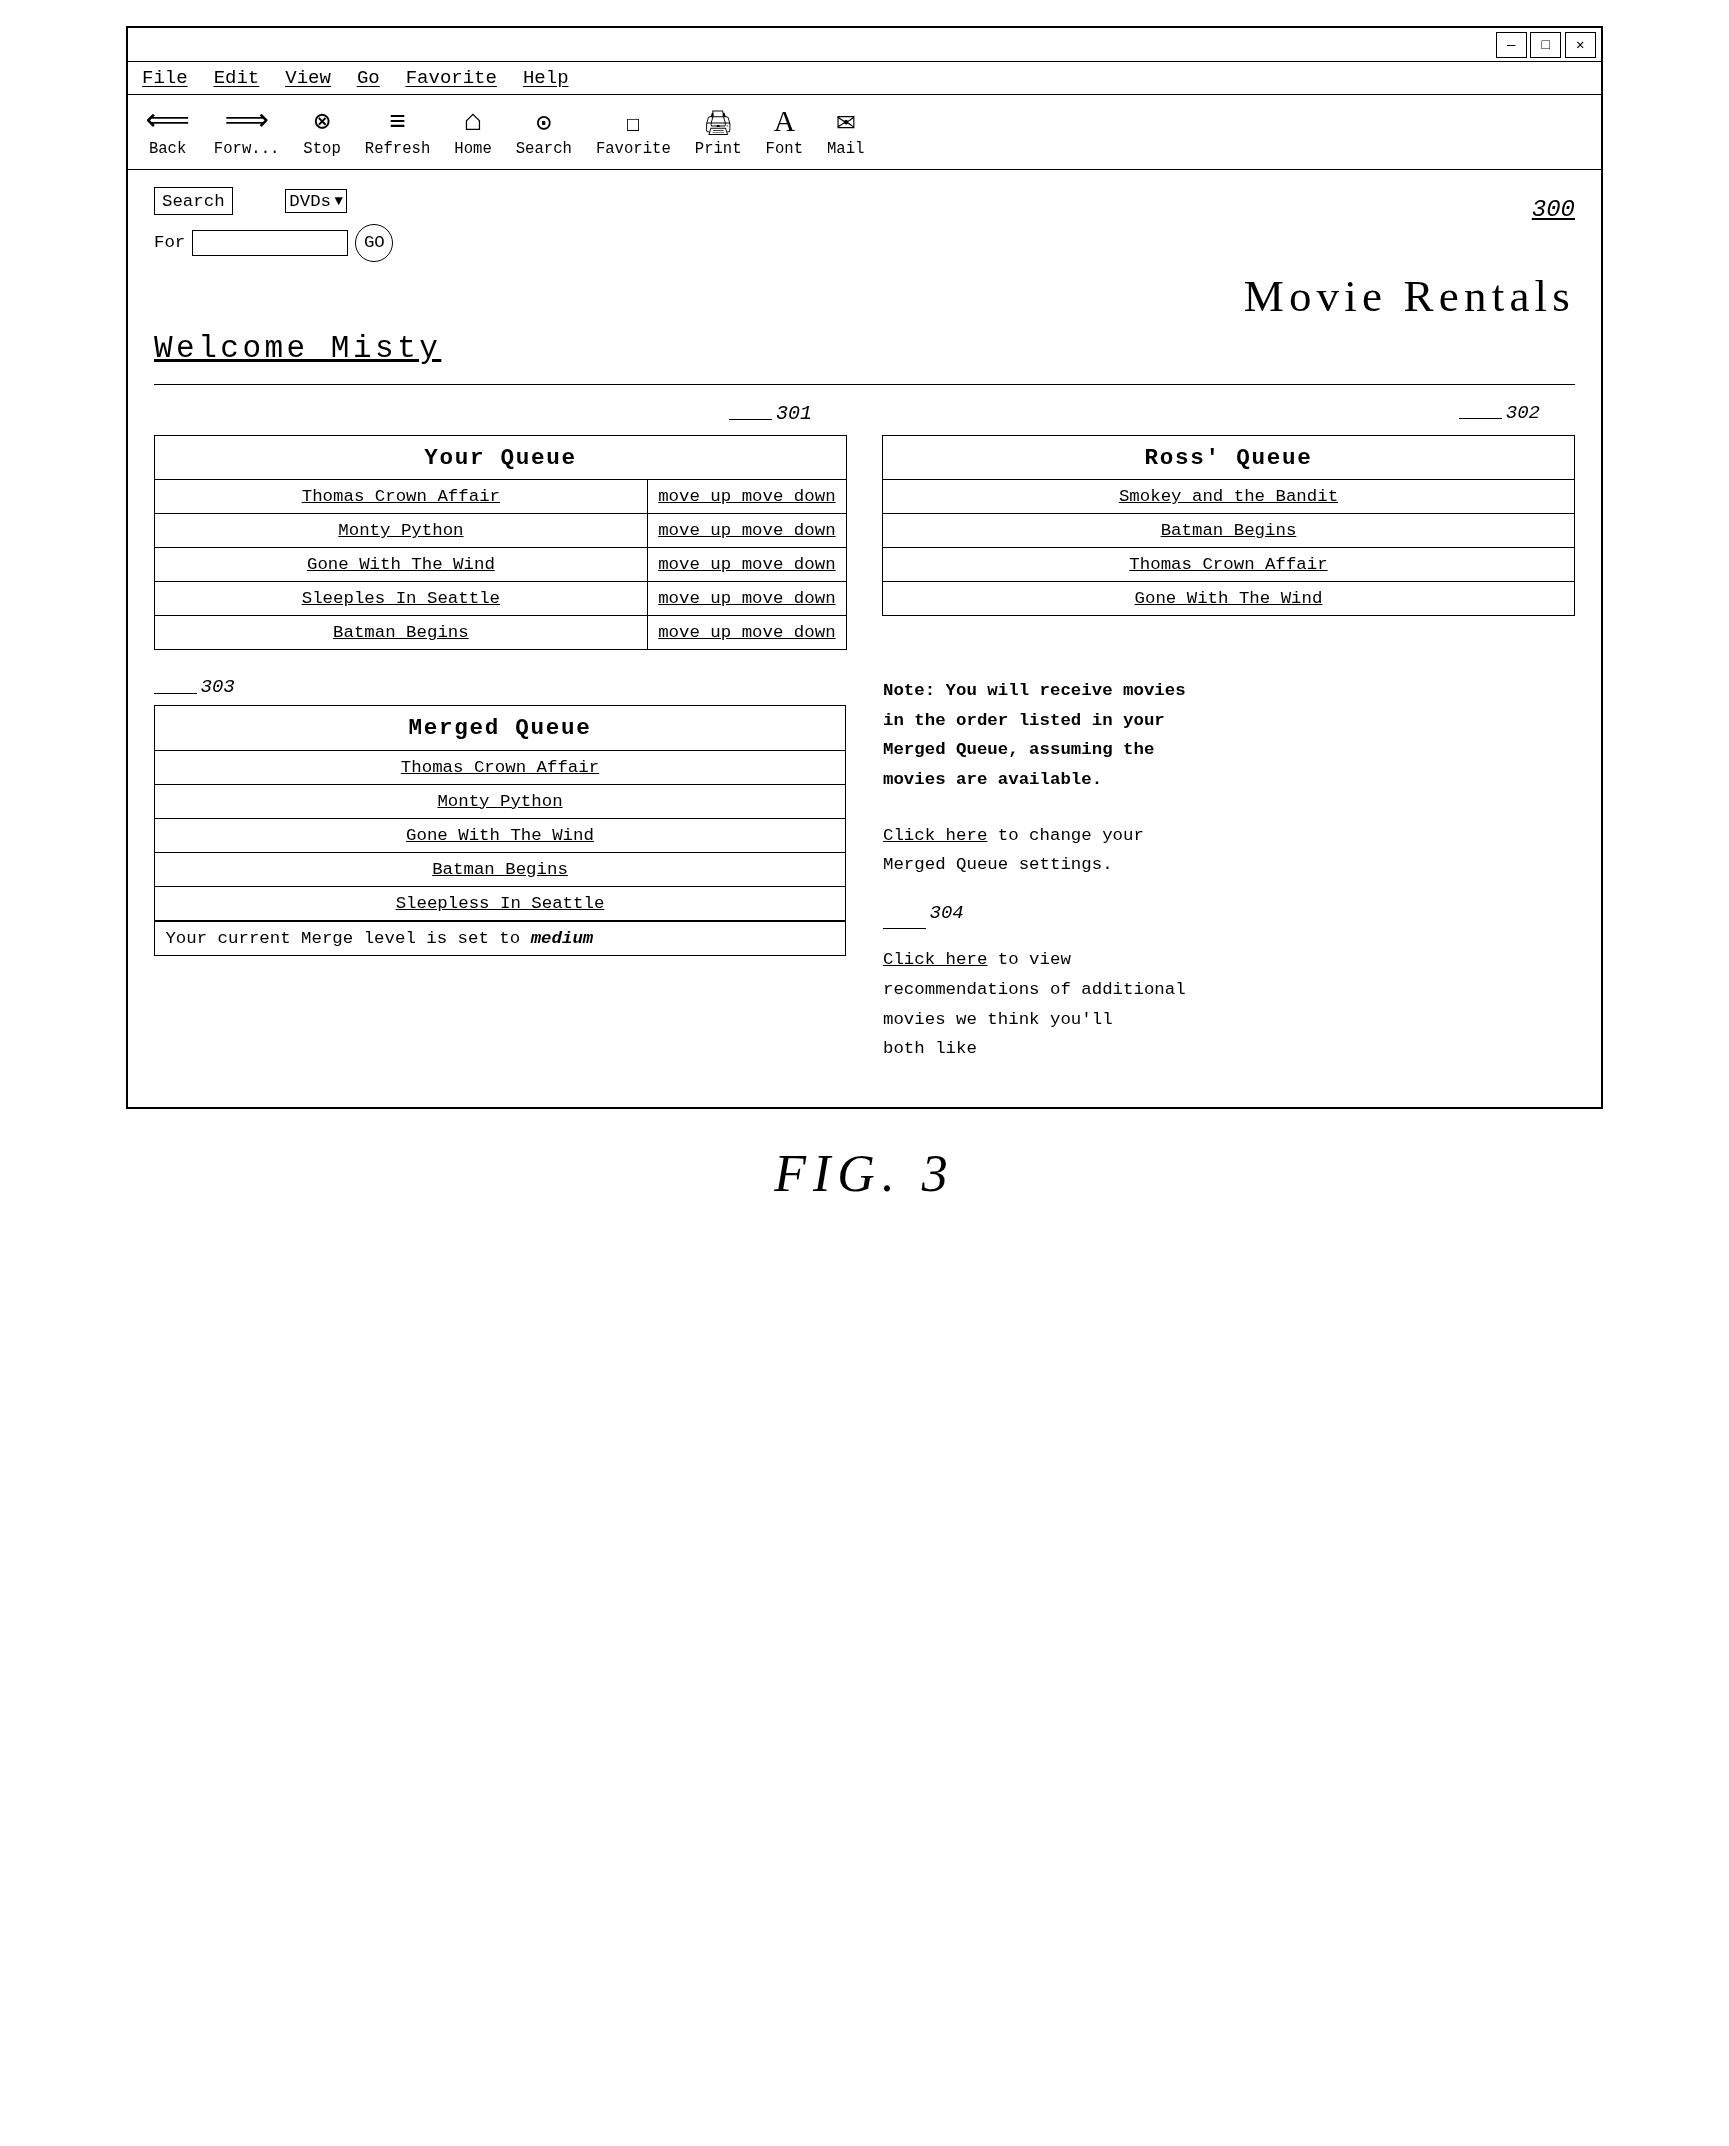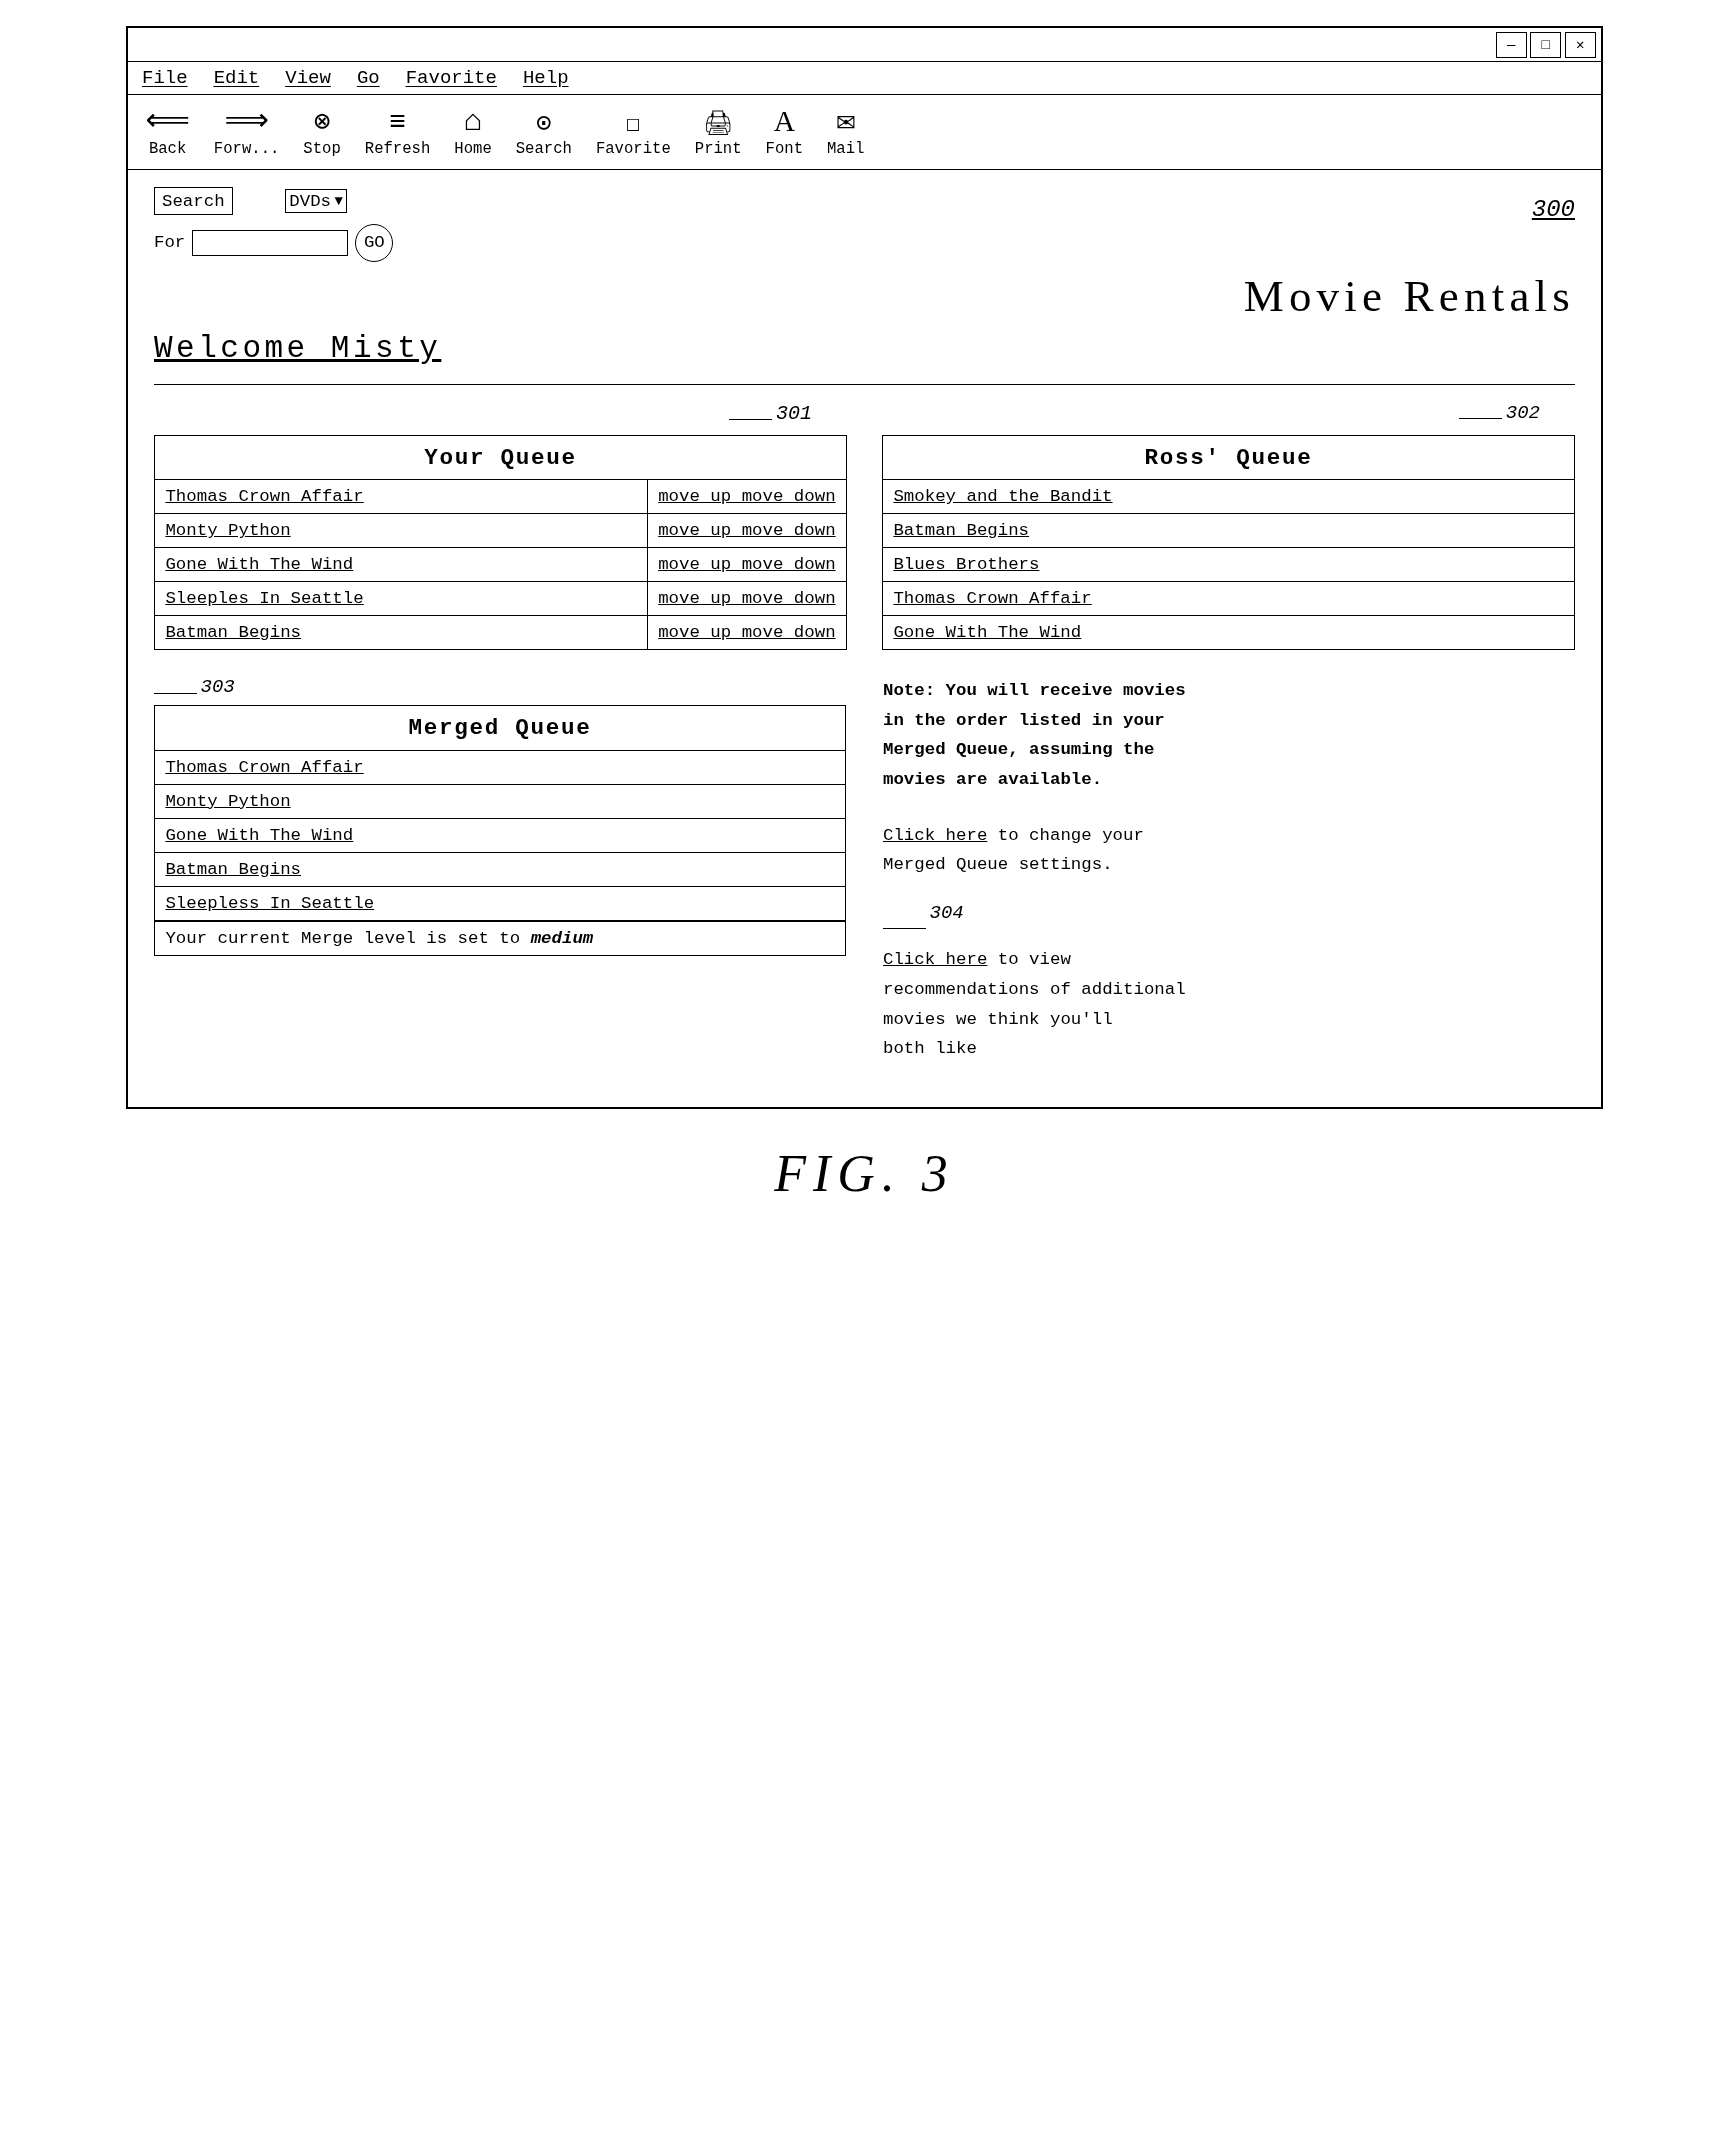--- a/index.html
+++ b/index.html
@@ -178,20 +178,21 @@
       font-size: 22.6px;
       font-weight: bold;
       padding: 8.7px;
       border-bottom: 1.7px solid #000;
       letter-spacing: 1.7px;
     }
 
     .queue-row {
       display: flex;
       border-bottom: 0.9px solid #000;
+      text-align: center;
     }
     .queue-row:last-child {
       border-bottom: none;
     }
 
     .movie-title-cell {
       flex: 1;
       padding: 7px 10.4px;
       font-size: 17.4px;
       text-decoration: underline;
@@ -410,23 +411,20 @@
         </div>
         <div class="queue-box">
           <div class="queue-header">Ross'  Queue</div>
           <div class="queue-row">
             <span class="ross-movie-cell">Smokey  and  the  Bandit</span>
           </div>
           <div class="queue-row">
             <span class="ross-movie-cell">Batman  Begins</span>
           </div>
           <div class="queue-row">
-            <span class="ross-movie-cell">Blues  Brothers</span>
-          </div>
-          <div class="queue-row">
             <span class="ross-movie-cell">Thomas  Crown  Affair</span>
           </div>
           <div class="queue-row">
             <span class="ross-movie-cell">Gone  With  The  Wind</span>
           </div>
         </div>
       </div>
 
     </div>
 

